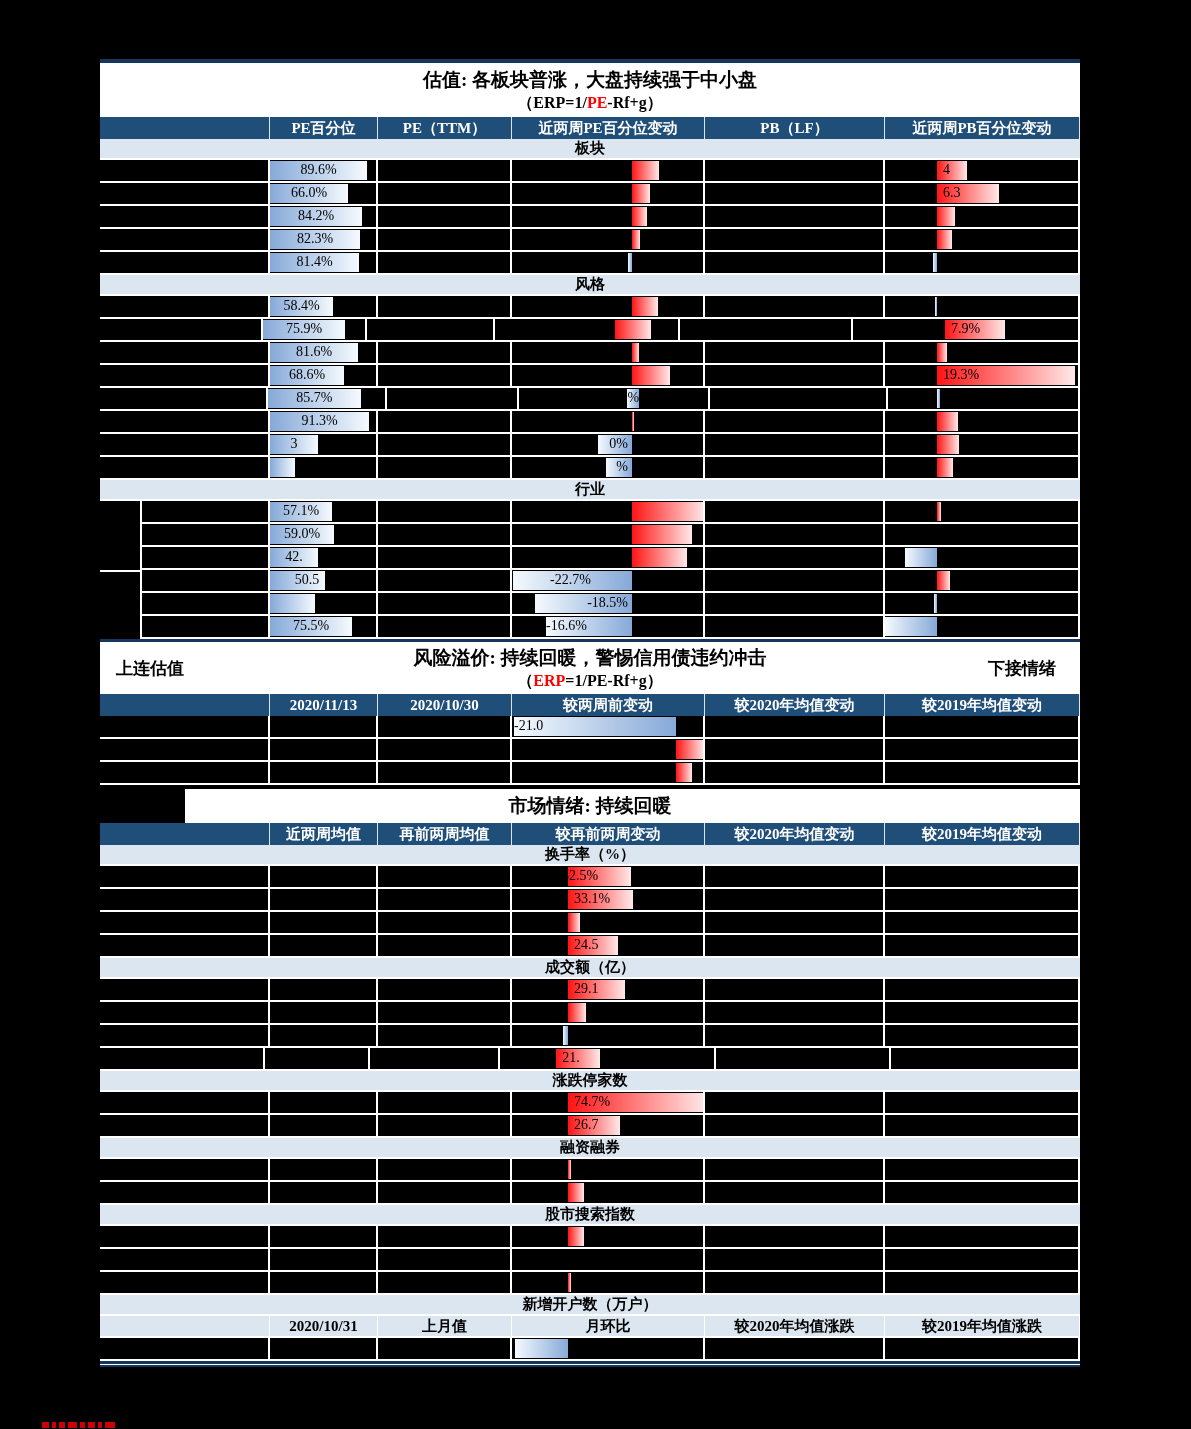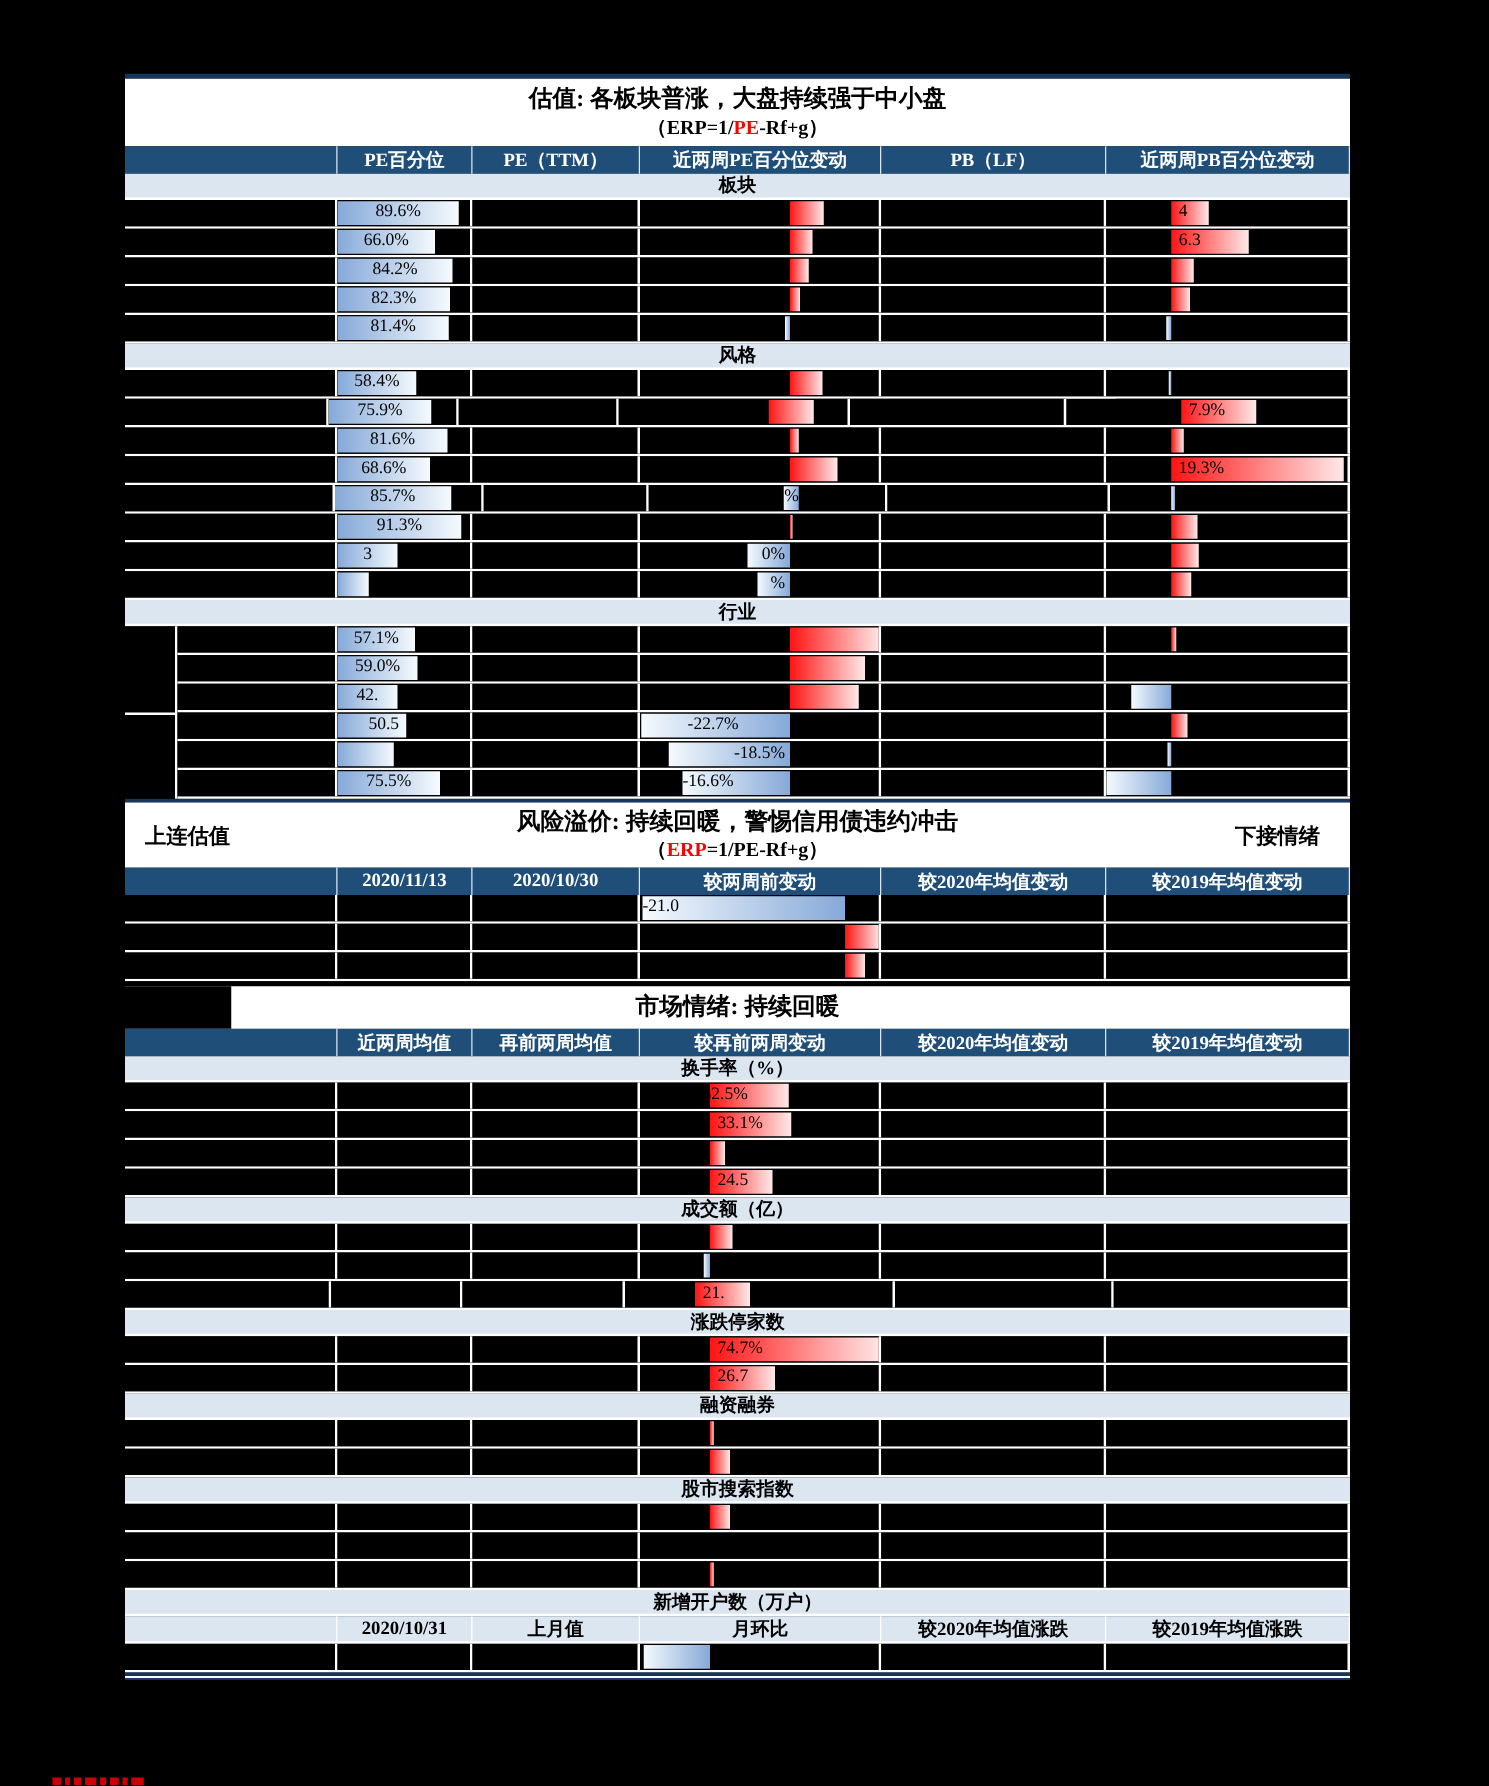--- a/index.html
+++ b/index.html
@@ -482,20 +482,31 @@
           </div>
           <div class="cell" style="width: 180px;"></div>
           <div class="cell" style="width: 195px;"></div>
         </div>
         <div class="grp">成交额（亿）</div>
         <div class="row">
           <div class="cell" style="width: 170px;"></div>
           <div class="cell" style="width: 108px;"></div>
           <div class="cell" style="width: 134px;"></div>
           <div class="cell" style="width: 193px;">
+            <div class="bar red-p" style="left: 56px; width: 57px;"></div>
+            <span class="btext" style="left: 62px;">29.1</span>
+          </div>
+          <div class="cell" style="width: 180px;"></div>
+          <div class="cell" style="width: 195px;"></div>
+        </div>
+        <div class="row">
+          <div class="cell" style="width: 170px;"></div>
+          <div class="cell" style="width: 108px;"></div>
+          <div class="cell" style="width: 134px;"></div>
+          <div class="cell" style="width: 193px;">
             <div class="bar red-p" style="left: 56px; width: 18px;"></div>
           </div>
           <div class="cell" style="width: 180px;"></div>
           <div class="cell" style="width: 195px;"></div>
         </div>
         <div class="row">
           <div class="cell" style="width: 170px;"></div>
           <div class="cell" style="width: 108px;"></div>
           <div class="cell" style="width: 134px;"></div>
           <div class="cell" style="width: 193px;">

